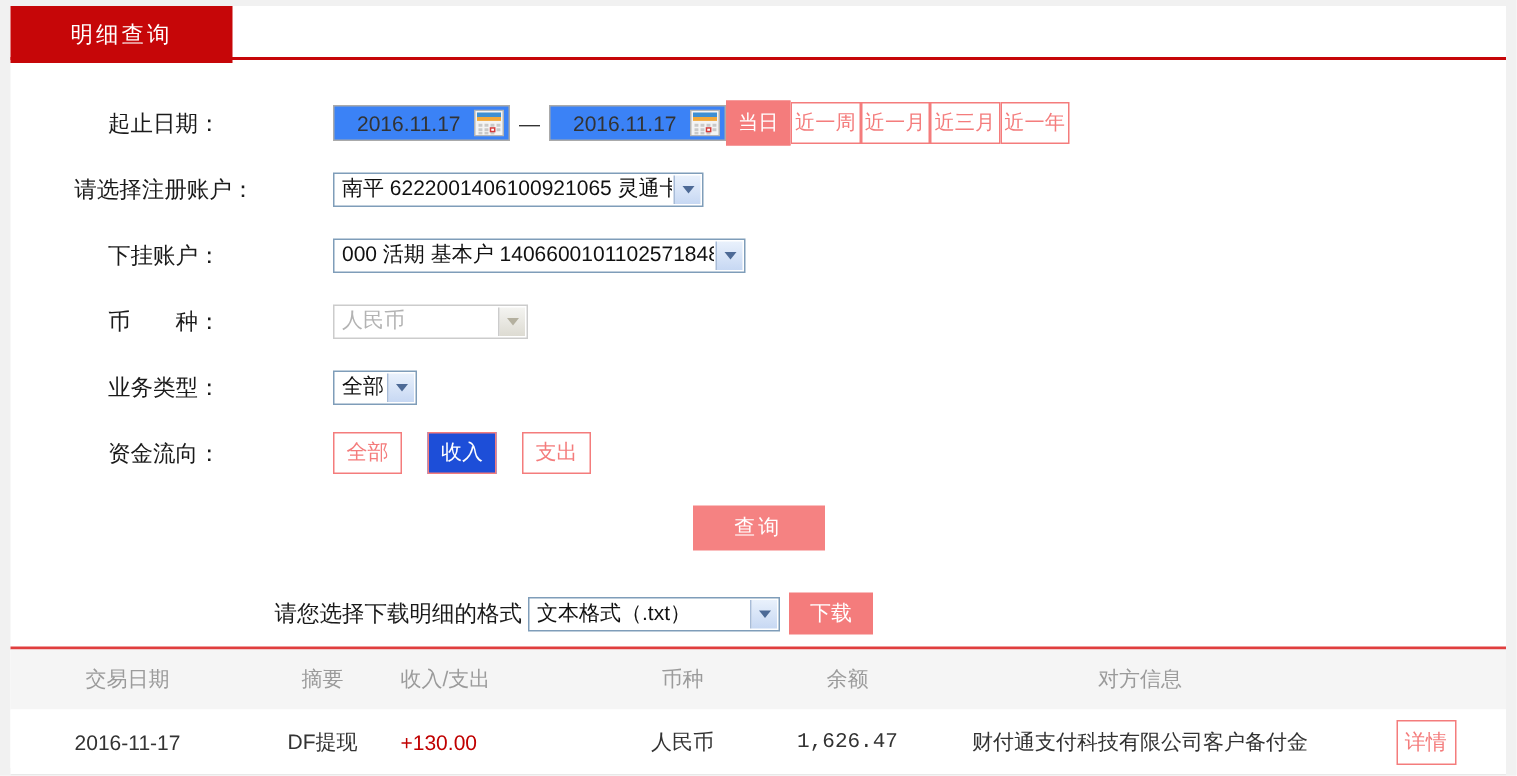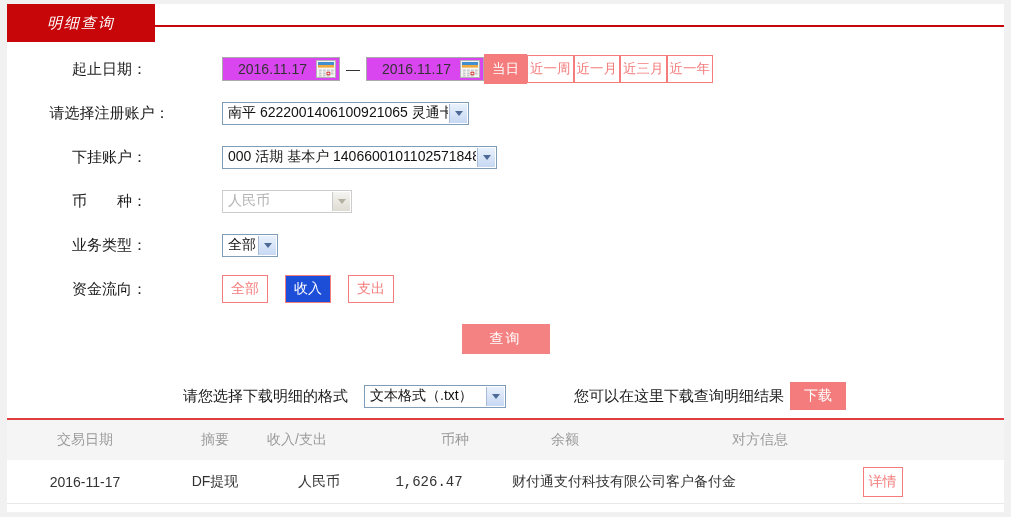--- a/index.html
+++ b/index.html
@@ -5,36 +5,36 @@
   * { box-sizing: border-box; margin: 0; padding: 0; }
   html, body {
     width: 1011px; height: 517px; overflow: hidden;
     background: #f1f1f1;
     font-family: "Liberation Sans", "DejaVu Sans", sans-serif;
     color: #1a1a1a;
   }
   .panel { margin: 4px 7px 0 7px; width: 997px; background: #fff; height: 508px; }
 
   
-  .tabbar { border-bottom: 2px solid #c60608; height: 23px; background: #fff; font-style: italic; }
+  .tabbar { border-bottom: 2px solid #c60608; height: 36px; background: #fff; }
   .tab {
     display: inline-flex; align-items: center; justify-content: center;
     width: 148px; height: 38px; background: #c60608; color: #fff;
     font-size: 15px; cursor: pointer; letter-spacing: 2px;
   }
 
   
   .form { padding-top: 30px; }
   .frow { display: flex; align-items: center; height: 24px; margin-bottom: 20px; }
   .flabel { width: 205px; text-align: center; font-size: 15px; flex: 0 0 205px; white-space: pre; }
   .gap10 { margin-left: 10px; }
 
   .date-input {
     display: inline-flex; align-items: center; width: 118px; height: 24px;
-    border: 1px solid #aaa; background: #d946ef; padding: 0 3px 0 6px;
+    border: 1px solid #aaa; background: #3b82f6; padding: 0 3px 0 6px;
   }
   .date-input .dtext { flex: 1; text-align: center; font-size: 14px; color: #333; }
   .dash { margin: 0 6px; font-size: 14px; color: #333; }
 
   .qbtn {
     display: inline-flex; align-items: center; justify-content: center;
     font-size: 13.5px; cursor: pointer; margin-left: 0; white-space: nowrap;
   }
   .qbtn.filled { background: #f47c7c; color: #fff; padding: 5px 7px; border: 1px solid #f47c7c; }
   .qbtn.outline { background: #fff; color: #f47c7c; padding: 4px 2px; border: 1px solid #f47c7c; }
@@ -203,44 +203,44 @@
       <span class="flowbtn filled">收入</span>
       <span class="flowbtn outline">支出</span>
     </div>
 
     <div class="query-row">
       <button class="query-btn">查询</button>
     </div>
 
     <div class="dl-row">
       <span class="dl-label">请您选择下载明细的格式</span>
-      <span class="xpsel" style="width:142px; margin-left:16px">
+      <span class="xpsel" style="width:168px; margin-left:4px">
         <span class="val">文本格式（.txt）</span>
         <span class="arrowbox">
             <span class="tri"></span>
           </span>
       </span>
-      <span class="dl-hint">您可以在这里下载查询明细结果</span>
       <button class="dl-btn">下载</button>
     </div>
   </div>
 
   <div class="table-wrap">
     <div class="thead">
       <span class="c1">交易日期</span>
       <span class="c2">摘要</span>
       <span class="c3">收入/支出</span>
       <span class="c4">币种</span>
       <span class="c5">余额</span>
       <span class="c6">对方信息</span>
       <span class="c7"></span>
     </div>
     <div class="trow">
       <span class="c1">2016-11-17</span>
       <span class="c2">DF提现</span>
+      <span class="c3 amount">+130.00</span>
       <span class="c4">人民币</span>
       <span class="c5">1,626.47</span>
       <span class="c6">财付通支付科技有限公司客户备付金</span>
       <span class="c7">
         <span class="detail-btn">详情</span>
       </span>
     </div>
   </div>
 </div>
 

